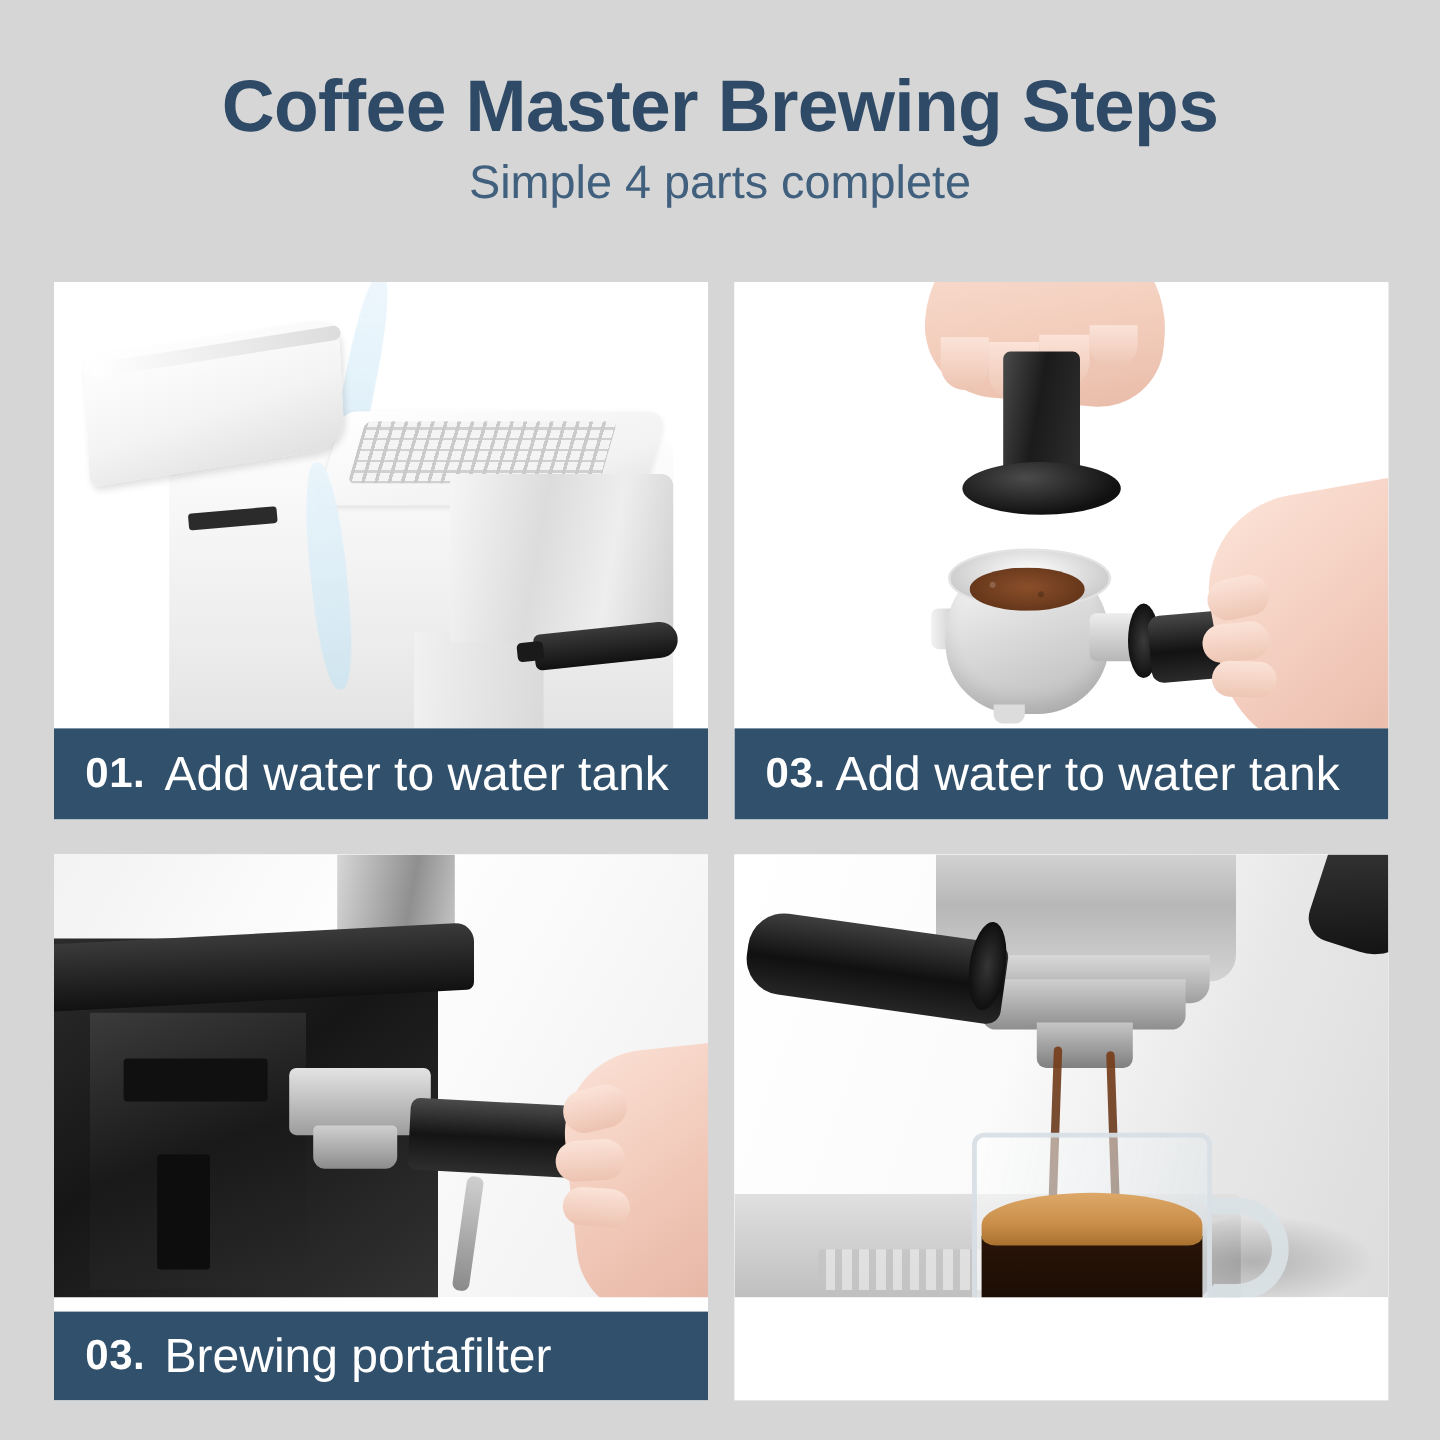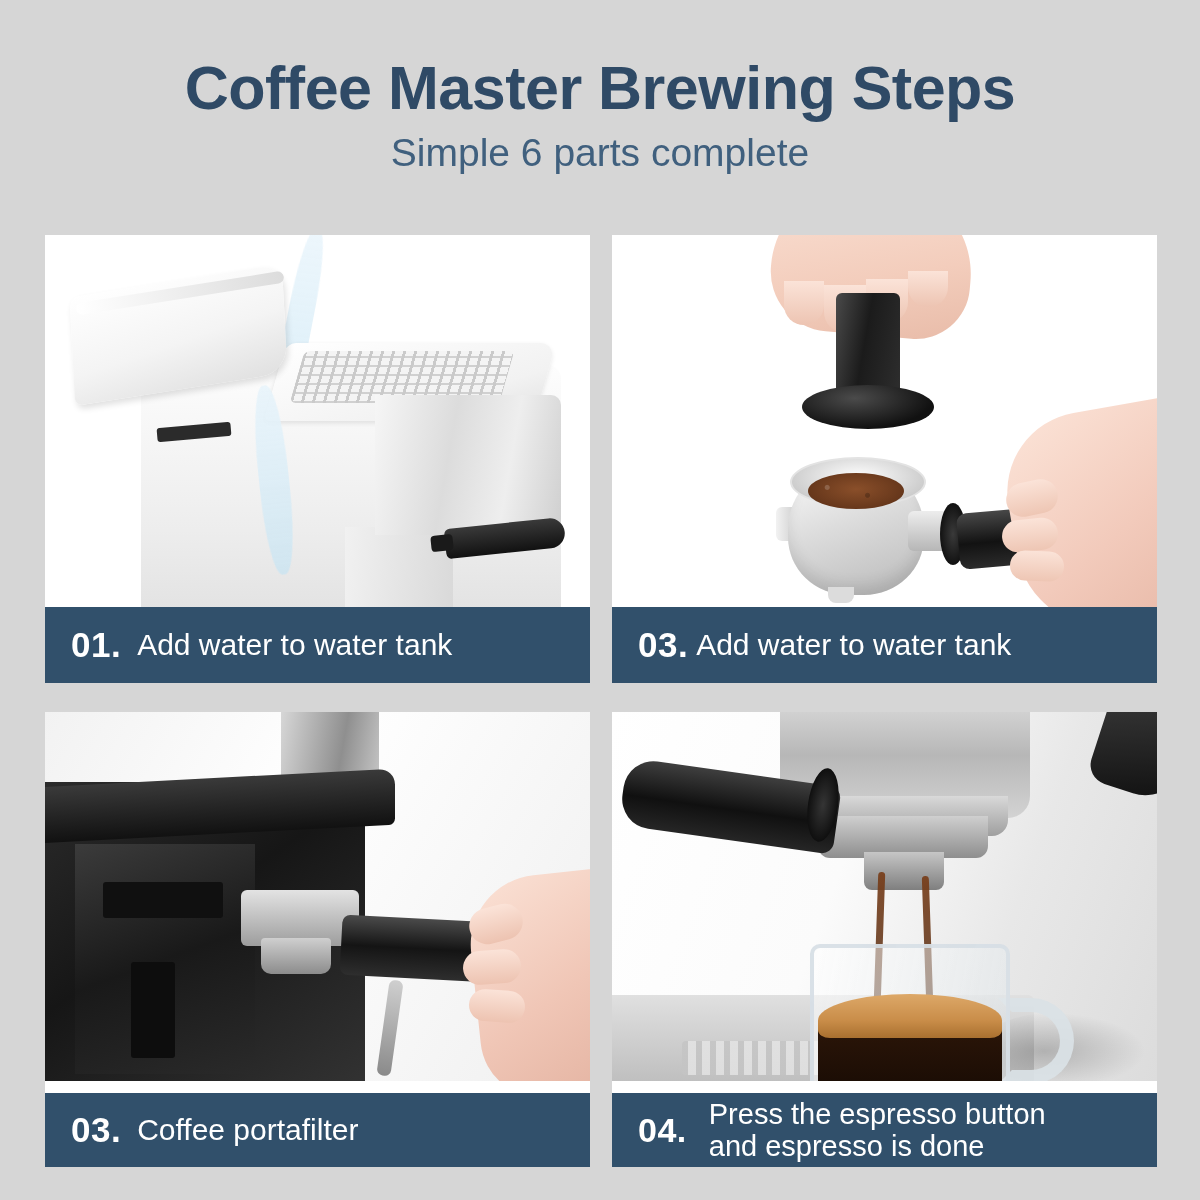--- a/index.html
+++ b/index.html
@@ -77,32 +77,33 @@
   
   .caption {
     position: absolute;
     left: 0; right: 0; bottom: 0;
     height: 76px;
     background: #31506b;
     display: flex;
     align-items: center;
     padding-left: 26px;
     box-sizing: border-box;
+    text-align: right;
   }
   .card.r2 .caption { height: 74px; }
   .cap-num {
     color: #ffffff;
     font-size: 35px;
     font-weight: bold;
     letter-spacing: 0.5px;
     flex: none;
   }
   .cap-text {
     color: #ffffff;
-    font-size: 30px;
+    font-size: 40px;
     font-weight: normal;
     line-height: 1.12;
     margin-left: 16px;
   }
   .caption.tight .cap-text { margin-left: 8px; }
   .caption.two-line { align-items: center; }
   .caption.two-line .cap-num { font-size: 34px; }
   .caption.two-line .cap-text { margin-left: 22px; font-size: 29px; }
 
   
@@ -565,21 +566,21 @@
     border-radius: 50%;
   }
 </style>
 </head>
 <body>
 
 <div class="page">
 
   <div class="header">
     <h1 class="title">Coffee Master Brewing Steps</h1>
-    <div class="subtitle">Simple 6 parts complete</div>
+    <div class="subtitle">Simple 4 parts complete</div>
   </div>
 
   <div class="grid">
 
     <div class="card r1">
       <div class="photo">
         <div class="p1-stream"></div>
         <div class="p1-body"></div>
         <div class="p1-base"></div>
         <div class="p1-top"></div>
@@ -640,21 +641,21 @@
         <div class="p3-head2"></div>
         <div class="p3-spout"></div>
         <div class="p3-pf-handle"></div>
         <div class="p3-hand"></div>
         <div class="p3-hf p3-hf1"></div>
         <div class="p3-hf p3-hf2"></div>
         <div class="p3-hf p3-hf3"></div>
       </div>
       <div class="caption">
         <span class="cap-num">03.</span>
-        <span class="cap-text">Coffee portafilter</span>
+        <span class="cap-text">Brewing portafilter</span>
       </div>
     </div>
 
     <div class="card r2">
       <div class="photo">
         <div class="p4-bg"></div>
         <div class="p4-tray"></div>
         <div class="p4-tray-grill"></div>
         <div class="p4-shadow"></div>
         <div class="p4-group"></div>
@@ -664,23 +665,16 @@
         <div class="p4-handle"></div>
         <div class="p4-handle-ring"></div>
         <div class="p4-handle-r"></div>
         <div class="p4-jet1"></div>
         <div class="p4-jet2"></div>
         <div class="p4-cup-handle"></div>
         <div class="p4-cup"></div>
         <div class="p4-coffee"></div>
         <div class="p4-crema"></div>
       </div>
-      <div class="caption two-line">
-        <span class="cap-num">04.</span>
-        <span class="cap-text">
-          <span>Press the espresso button</span><br>
-          <span>and espresso is done</span>
-        </span>
-      </div>
     </div>
 
   </div>
 </div>
 
 </body></html>

